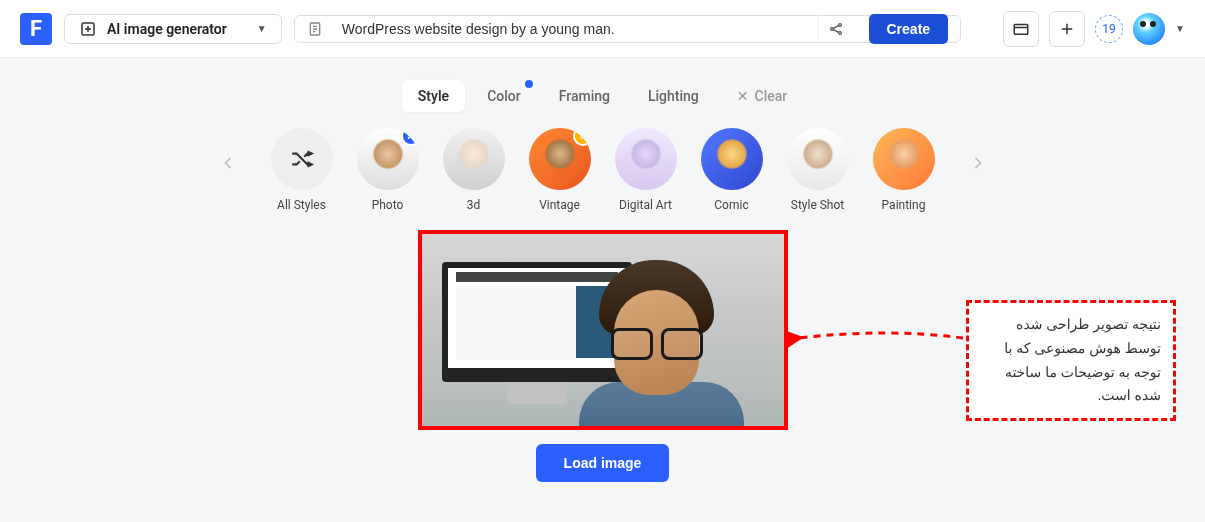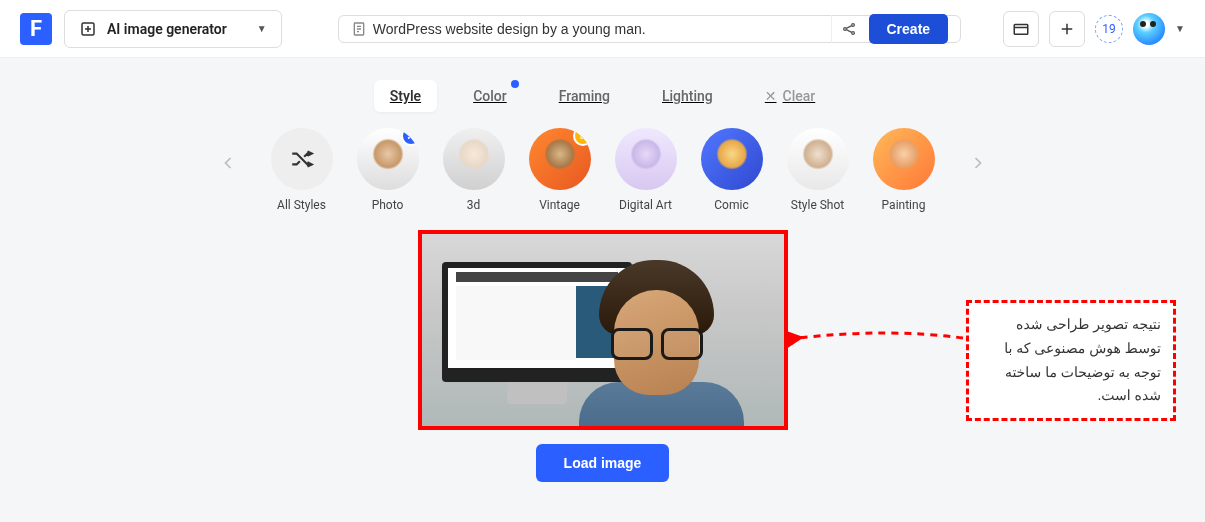--- a/index.html
+++ b/index.html
@@ -27,21 +27,21 @@
     background: #2c5fff;
     display: flex;
     align-items: center;
     justify-content: center;
     color: #fff;
     font-weight: bold;
     font-size: 22px;
     border-radius: 4px;
   }
   .tool-select {
-    height: 38px;
+    height: 30px;
     border: 1px solid #ddd;
     border-radius: 6px;
     padding: 0 14px;
     display: flex;
     align-items: center;
     background: #fff;
     gap: 10px;
     cursor: pointer;
   }
   .tool-select .icon {
@@ -59,22 +59,21 @@
   }
   .prompt-bar {
     flex: 1;
     height: 28px;
     border: 1px solid #ddd;
     border-radius: 6px;
     background: #fff;
     display: flex;
     align-items: center;
     padding: 0 8px 0 12px;
-    gap: 6px;
-    margin-left: 44px;
+    gap: 19px;
   }
   .prompt-bar .doc-icon { width: 16px; height: 16px; }
   .prompt-bar input {
     flex: 1;
     border: none;
     outline: none;
     font-size: 14px;
     color: #333;
   }
   .share-btn {
@@ -136,22 +135,21 @@
     background: #222;
     border-radius: 50%;
     box-shadow: 10px 0 0 #222;
   }
   
   
   .tabs {
     display: flex;
     justify-content: center;
     padding: 22px 0 16px 0;
-    gap: 20px;
-    text-decoration: underline;
+    gap: 6px;
   }
   .tab {
     padding: 8px 16px;
     border-radius: 6px;
     font-size: 14px;
     color: #666;
     cursor: pointer;
     position: relative;
     font-weight: 500;
   }

